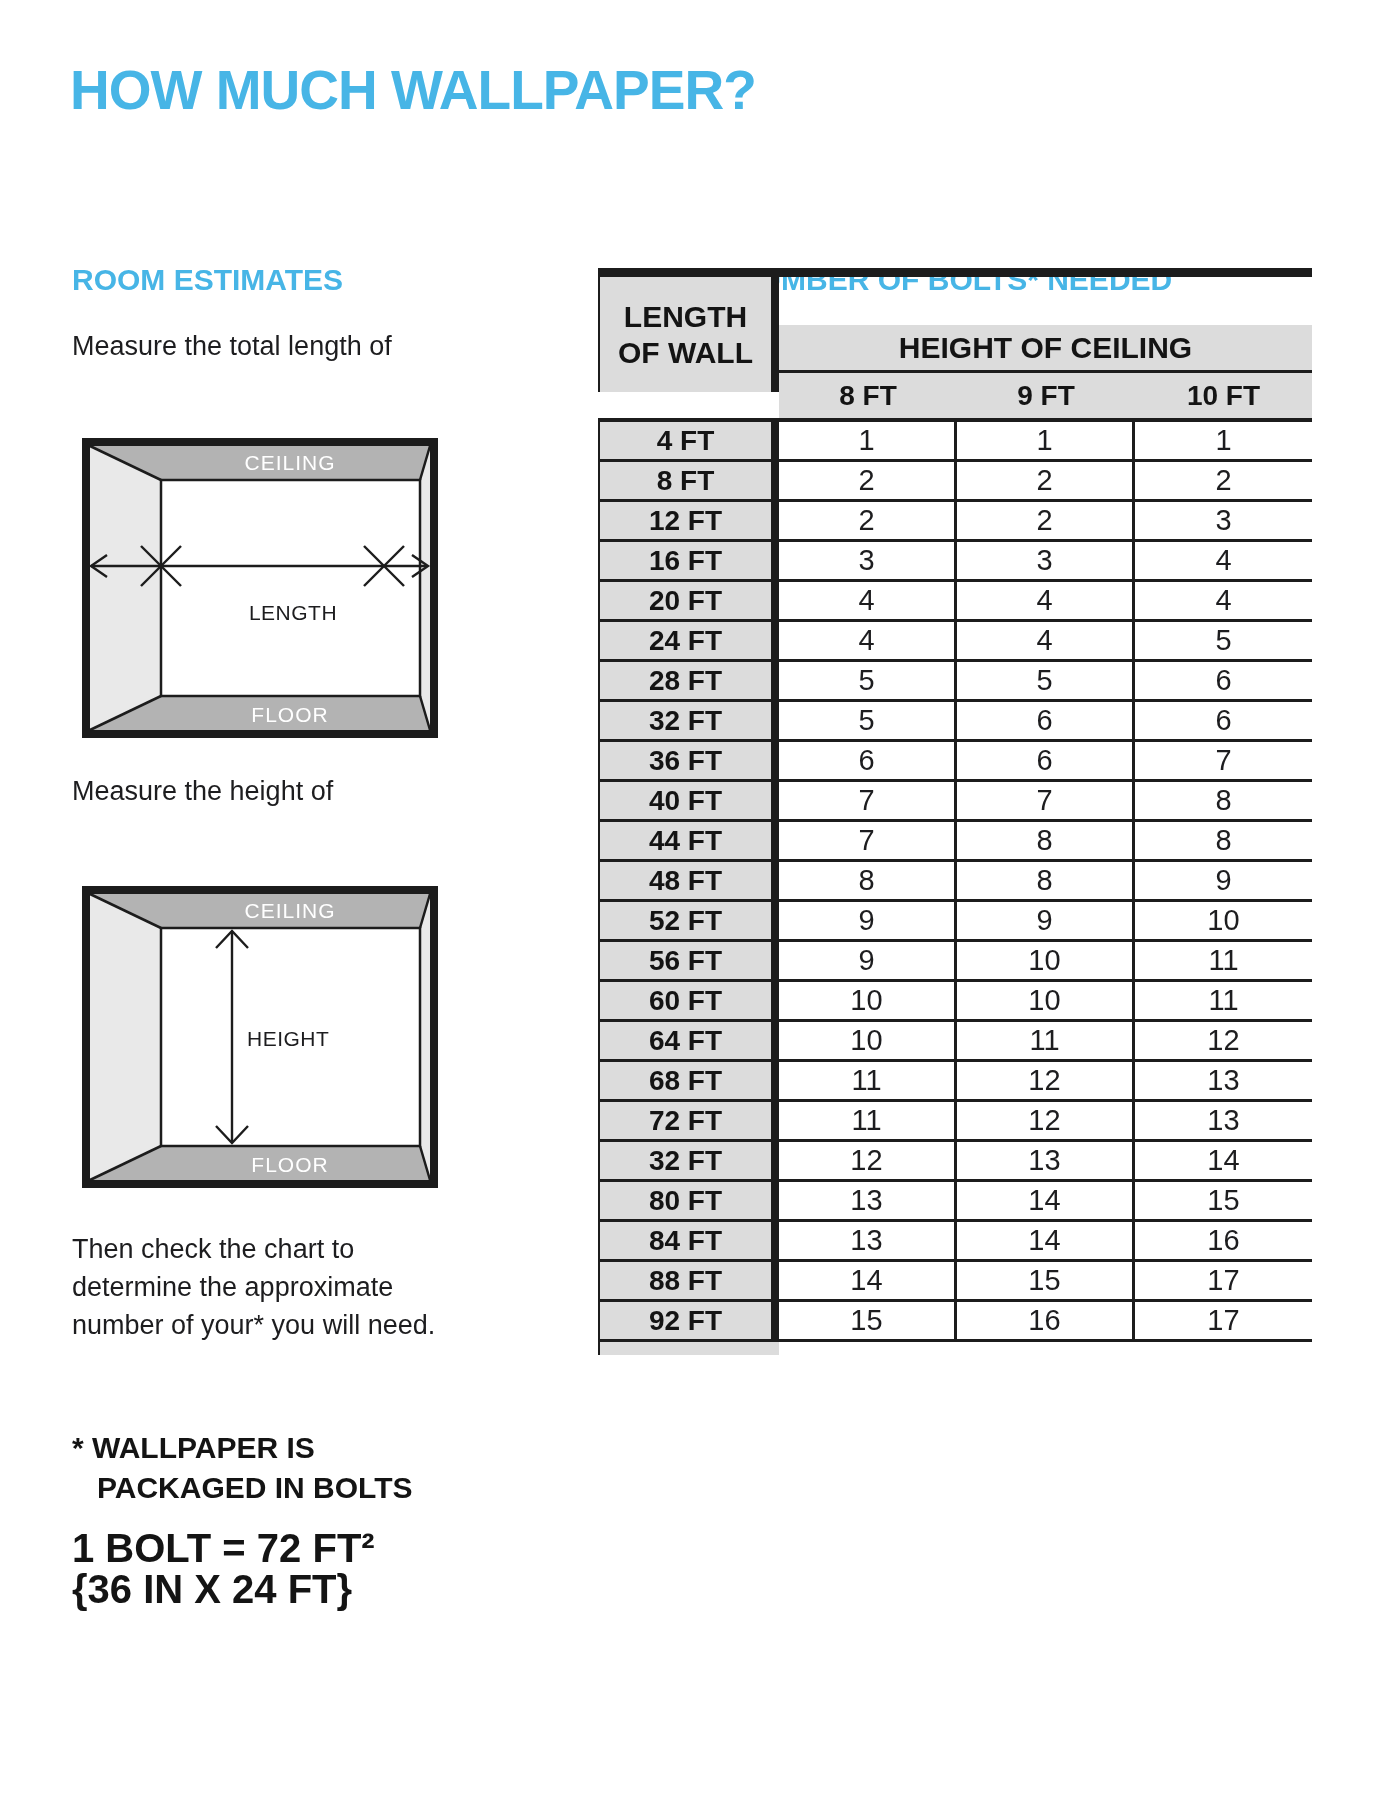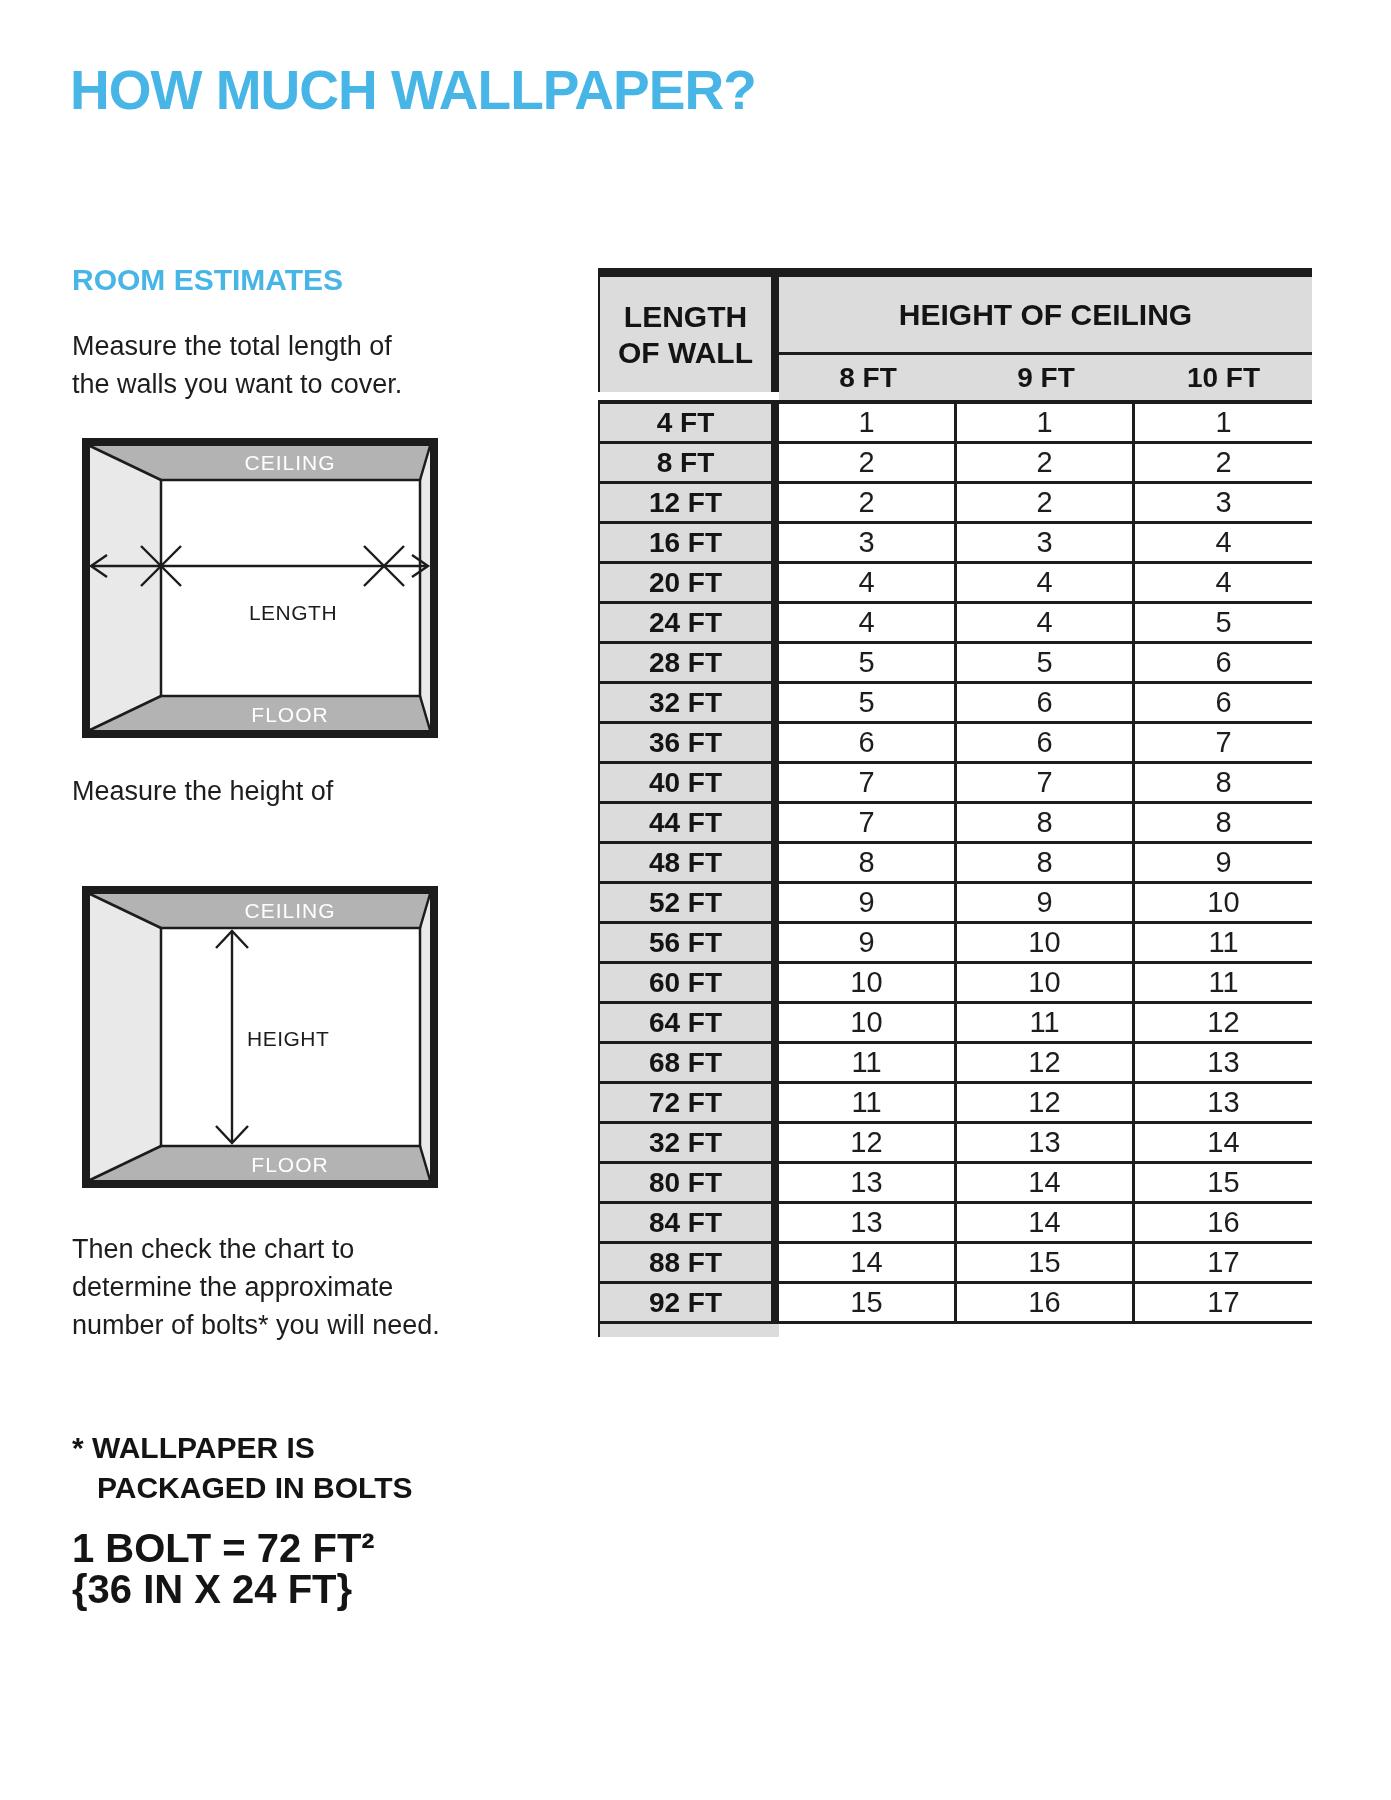--- a/index.html
+++ b/index.html
@@ -39,23 +39,23 @@
   
   .bolt-table{left:598px;top:268px;width:714px;}
   .bt-topbar{width:714px;height:9px;background:var(--ink);}
   .bt-header{display:grid;grid-template-columns:181px 533px;border-bottom:4px solid var(--ink);}
   .bt-length-cell{
     background:var(--cellgray);border-left:2px solid var(--ink);border-right:8px solid var(--ink);
     height:115px;display:flex;flex-direction:column;align-items:center;justify-content:center;
     font-size:30px;font-weight:700;line-height:36px;color:#141414;
   }
   .bt-group-cell{
-    background:var(--cellgray);height:78px;border-bottom:3px solid var(--ink);
+    background:var(--cellgray);height:48px;border-bottom:3px solid var(--ink);
     display:flex;align-items:center;justify-content:center;
-    font-size:30px;font-weight:700;color:#141414;
+    font-size:30px;font-weight:700;color:#141414;margin-top:48px;
   }
   .bt-subheader{
     background:var(--cellgray);height:45px;display:grid;grid-template-columns:178px 178px 177px;
   }
   .bt-subheader span{display:flex;align-items:center;justify-content:center;font-size:28px;font-weight:700;color:#141414;}
   .bt-row{display:grid;grid-template-columns:181px 178px 178px 177px;height:40px;border-bottom:3px solid var(--ink);}
   .bt-label{
     background:var(--cellgray);border-left:2px solid var(--ink);border-right:8px solid var(--ink);
     display:flex;align-items:center;justify-content:center;font-size:28px;font-weight:700;color:#141414;
   }
@@ -68,21 +68,20 @@
 </style>
 </head>
 <body>
 
 <div class="abs page-title">HOW MUCH WALLPAPER?</div>
 
 <div class="abs section-heading left-heading">ROOM ESTIMATES</div>
 
 <div class="abs step step1">
   <div>Measure the total length of</div>
-  <div>the walls you want to cover.</div>
 </div>
 
 <svg class="abs diagram diagram1" viewBox="0 0 356 300" preserveAspectRatio="none">
   <rect x="4" y="4" width="348" height="292" fill="#ffffff" stroke="#1C1C1C" stroke-width="8"></rect>
   <polygon points="8,8 348,8 338,42 79,42" fill="#B3B3B3"></polygon>
   <polygon points="8,292 79,258 338,258 348,292" fill="#B3B3B3"></polygon>
   <polygon points="8,8 79,42 79,258 8,292" fill="#E9E9E9"></polygon>
   <polygon points="348,8 338,42 338,258 348,292" fill="#E9E9E9"></polygon>
   <rect x="79" y="42" width="259" height="216" fill="#ffffff" stroke="#1C1C1C" stroke-width="2.5"></rect>
   <line x1="8" y1="8" x2="79" y2="42" stroke="#1C1C1C" stroke-width="2.5"></line>
@@ -126,21 +125,21 @@
     <polyline points="134,240 150,257 166,240"></polyline>
   </g>
   <text x="208" y="32" text-anchor="middle" fill="#ffffff" font-size="21" letter-spacing="1">CEILING</text>
   <text x="208" y="286" text-anchor="middle" fill="#ffffff" font-size="21" letter-spacing="1">FLOOR</text>
   <text x="165" y="160" text-anchor="start" fill="#1d1d1f" font-size="21" letter-spacing="0.5">HEIGHT</text>
 </svg>
 
 <div class="abs step step3">
   <div>Then check the chart to</div>
   <div>determine the approximate</div>
-  <div>number of bolts* you will need.</div>
+  <div>number of your* you will need.</div>
 </div>
 
 <div class="abs footnote">
   <div>* WALLPAPER IS</div>
   <div class="indent">PACKAGED IN BOLTS</div>
 </div>
 
 <div class="abs bolt-eq">
   <div>1 BOLT = 72 FT²</div>
   <div>{36 IN X 24 FT}</div>

